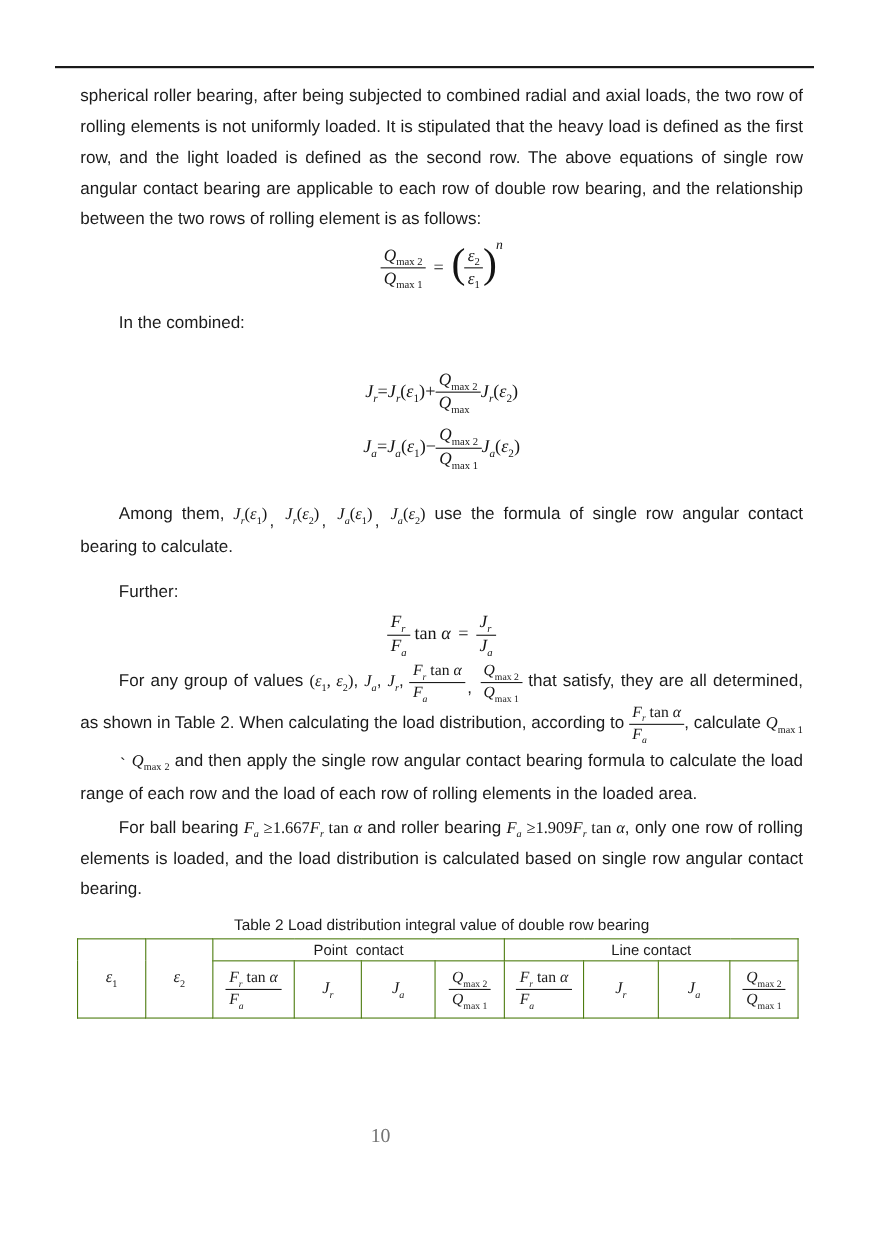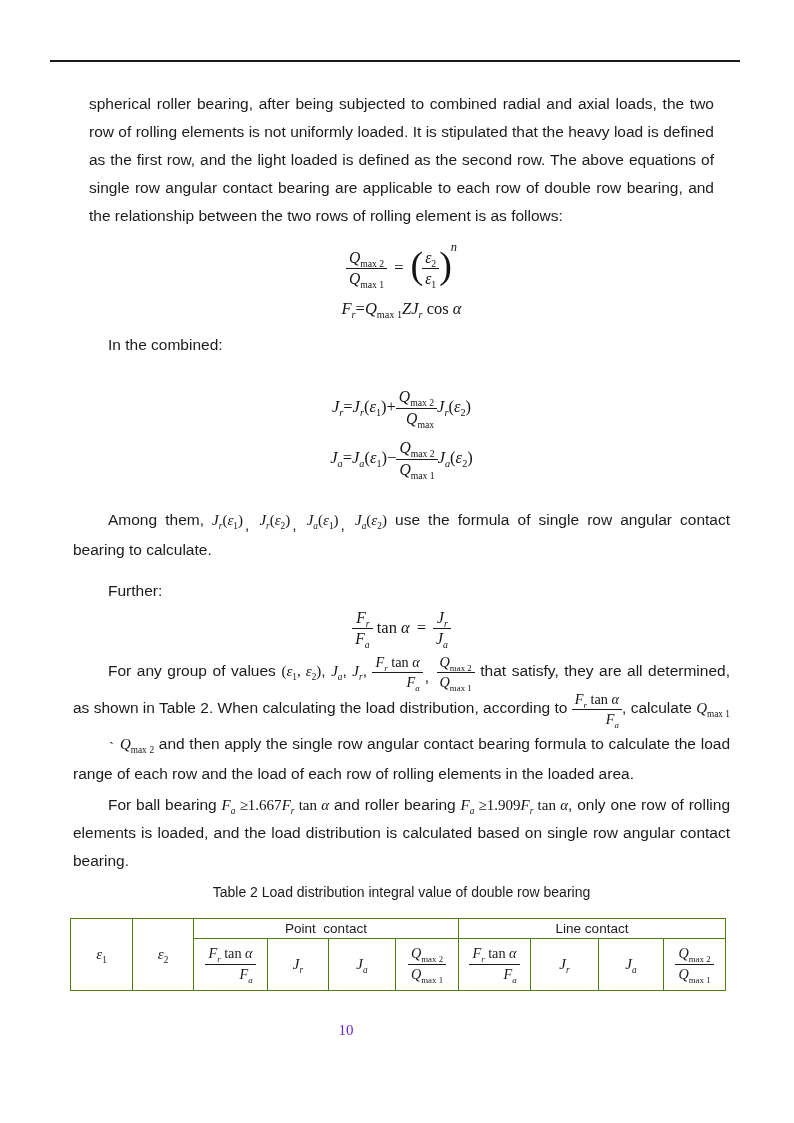--- a/index.html
+++ b/index.html
@@ -12,37 +12,37 @@
     font-family:"Liberation Sans", sans-serif;
     color:#1b1b1b;
   }
   .header-rule {
     position:absolute; top:60px; left:50px; width:690px;
     border:none; border-top:2px solid #1a1a1a; margin:0;
   }
   .content {
     position:absolute; top:74px; left:73px; width:657px;
   }
-  p { margin:16px; }
+  p { margin:0; }
   .body-text {
     font-size:15.5px; line-height:28px; text-align:justify;
   }
   .indent { text-indent:35px; }
 
   
   .m, .eq {
     font-family:"Liberation Serif","DejaVu Serif",serif;
     color:#141414;
   }
   .m { font-size:15px; }
   .eq { display:block; text-align:center; font-size:16.5px; line-height:1.2; }
   i { font-style:italic; }
   sub { font-size:0.62em; line-height:0; }
   .frac {
-    display:inline-block; vertical-align:middle; text-align:right;
+    display:inline-block; vertical-align:middle; text-align:left;
     line-height:1.2; font-size:0.95em; text-indent:0;
   }
   .frac .num { display:block; border-bottom:1px solid #1a1a1a; padding:0 3px 1px; }
   .frac .den { display:block; padding:1px 3px 0; }
   .mrel { padding:0 7px; }
   .bigp {
     font-size:38px; font-weight:200; vertical-align:middle;
     position:relative; top:-3px; letter-spacing:-1px;
   }
   .expn { font-size:12.5px; position:relative; top:-15px; }
@@ -81,37 +81,36 @@
     font-family:"Liberation Serif","DejaVu Serif",serif;
     font-size:15px; height:51px;
   }
   .cell-eps {
     font-family:"Liberation Serif","DejaVu Serif",serif;
     font-size:15px;
   }
   .page-number {
     position:absolute; top:1022px; left:0; width:692px;
     text-align:center; font-family:"Liberation Serif","DejaVu Serif",serif;
-    font-size:15px; color:#6d28d9;
+    font-size:18px; color:#737373;
   }
 </style>
 </head>
 <body>
 
 <div class="page">
   <hr class="header-rule">
 
   <div class="content">
 
     <p class="body-text">spherical roller bearing, after being subjected to combined radial and axial loads, the two row of rolling elements is not uniformly loaded. It is stipulated that the heavy load is defined as the first row, and the light loaded is defined as the second row. The above equations of single row angular contact bearing are applicable to each row of double row bearing, and the relationship between the two rows of rolling element is as follows:</p>
 
 
     <span class="eq eq-q-ratio"><span class="frac"><span class="num"><i>Q</i><sub>max 2</sub></span><span class="den"><i>Q</i><sub>max 1</sub></span></span><span class="mrel">=</span><span class="bigp">(</span><span class="frac"><span class="num"><i>ε</i><sub>2</sub></span><span class="den"><i>ε</i><sub>1</sub></span></span><span class="bigp">)</span><sup class="expn"><i>n</i></sup></span>
 
-    <span class="eq eq-fr"><i>F</i><sub><i>r</i></sub>=<i>Q</i><sub>max 1</sub><i>ZJ</i><sub><i>r</i></sub> cos <i>α</i></span>
 
 
     <p class="body-text indent label-formula">In the combined:</p>
 
     <span class="eq eq-jr"><i>J</i><sub><i>r</i></sub>=<i>J</i><sub><i>r</i></sub>(<i>ε</i><sub>1</sub>)+<span class="frac"><span class="num"><i>Q</i><sub>max 2</sub></span><span class="den"><i>Q</i><sub>max</sub></span></span><i>J</i><sub><i>r</i></sub>(<i>ε</i><sub>2</sub>)</span>
 
     <span class="eq eq-ja"><i>J</i><sub><i>a</i></sub>=<i>J</i><sub><i>a</i></sub>(<i>ε</i><sub>1</sub>)−<span class="frac"><span class="num"><i>Q</i><sub>max 2</sub></span><span class="den"><i>Q</i><sub>max 1</sub></span></span><i>J</i><sub><i>a</i></sub>(<i>ε</i><sub>2</sub>)</span>
 
     <p class="body-text indent para-among">Among them, <span class="m"><i>J</i><sub><i>r</i></sub>(<i>ε</i><sub>1</sub>)</span><span class="lowc">,</span> <span class="m"><i>J</i><sub><i>r</i></sub>(<i>ε</i><sub>2</sub>)</span><span class="lowc">,</span> <span class="m"><i>J</i><sub><i>a</i></sub>(<i>ε</i><sub>1</sub>)</span><span class="lowc">,</span> <span class="m"><i>J</i><sub><i>a</i></sub>(<i>ε</i><sub>2</sub>)</span> use the formula of single row angular contact bearing to calculate.</p>
 

